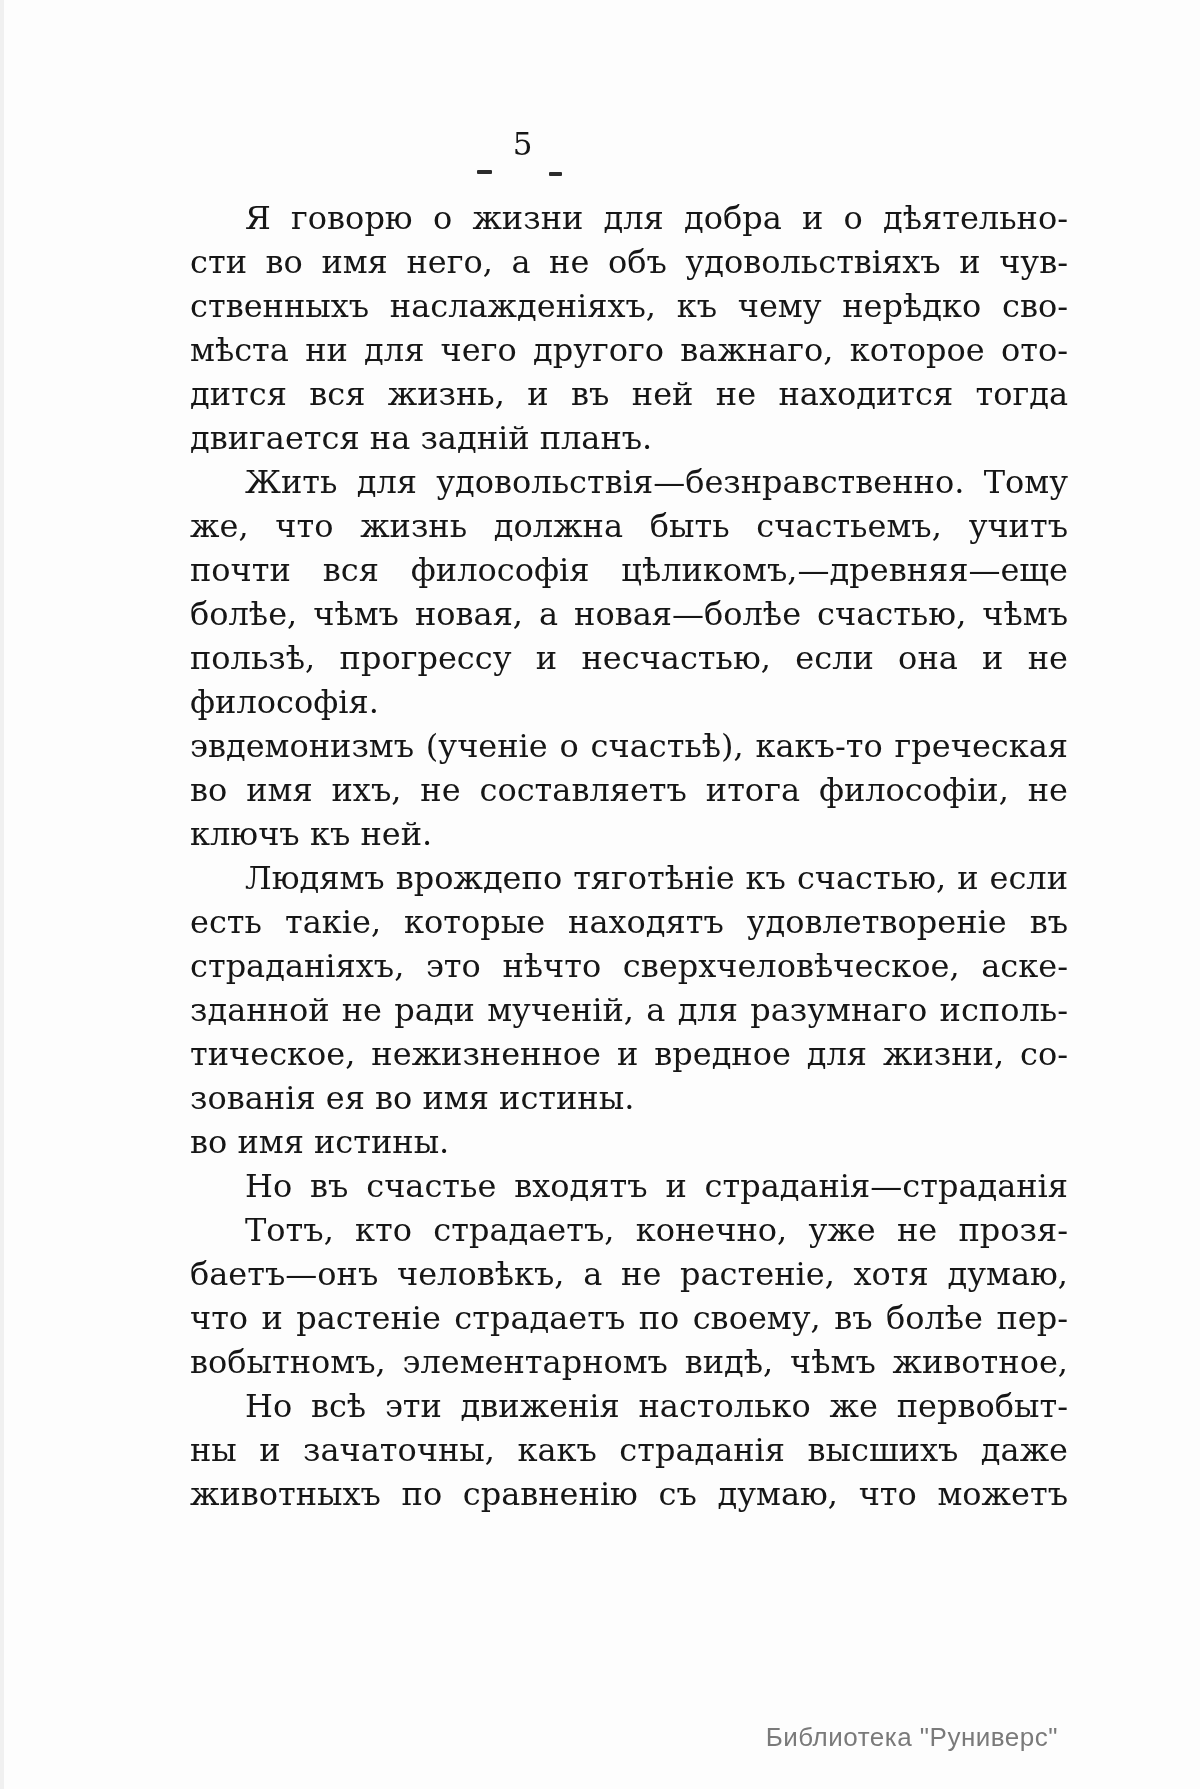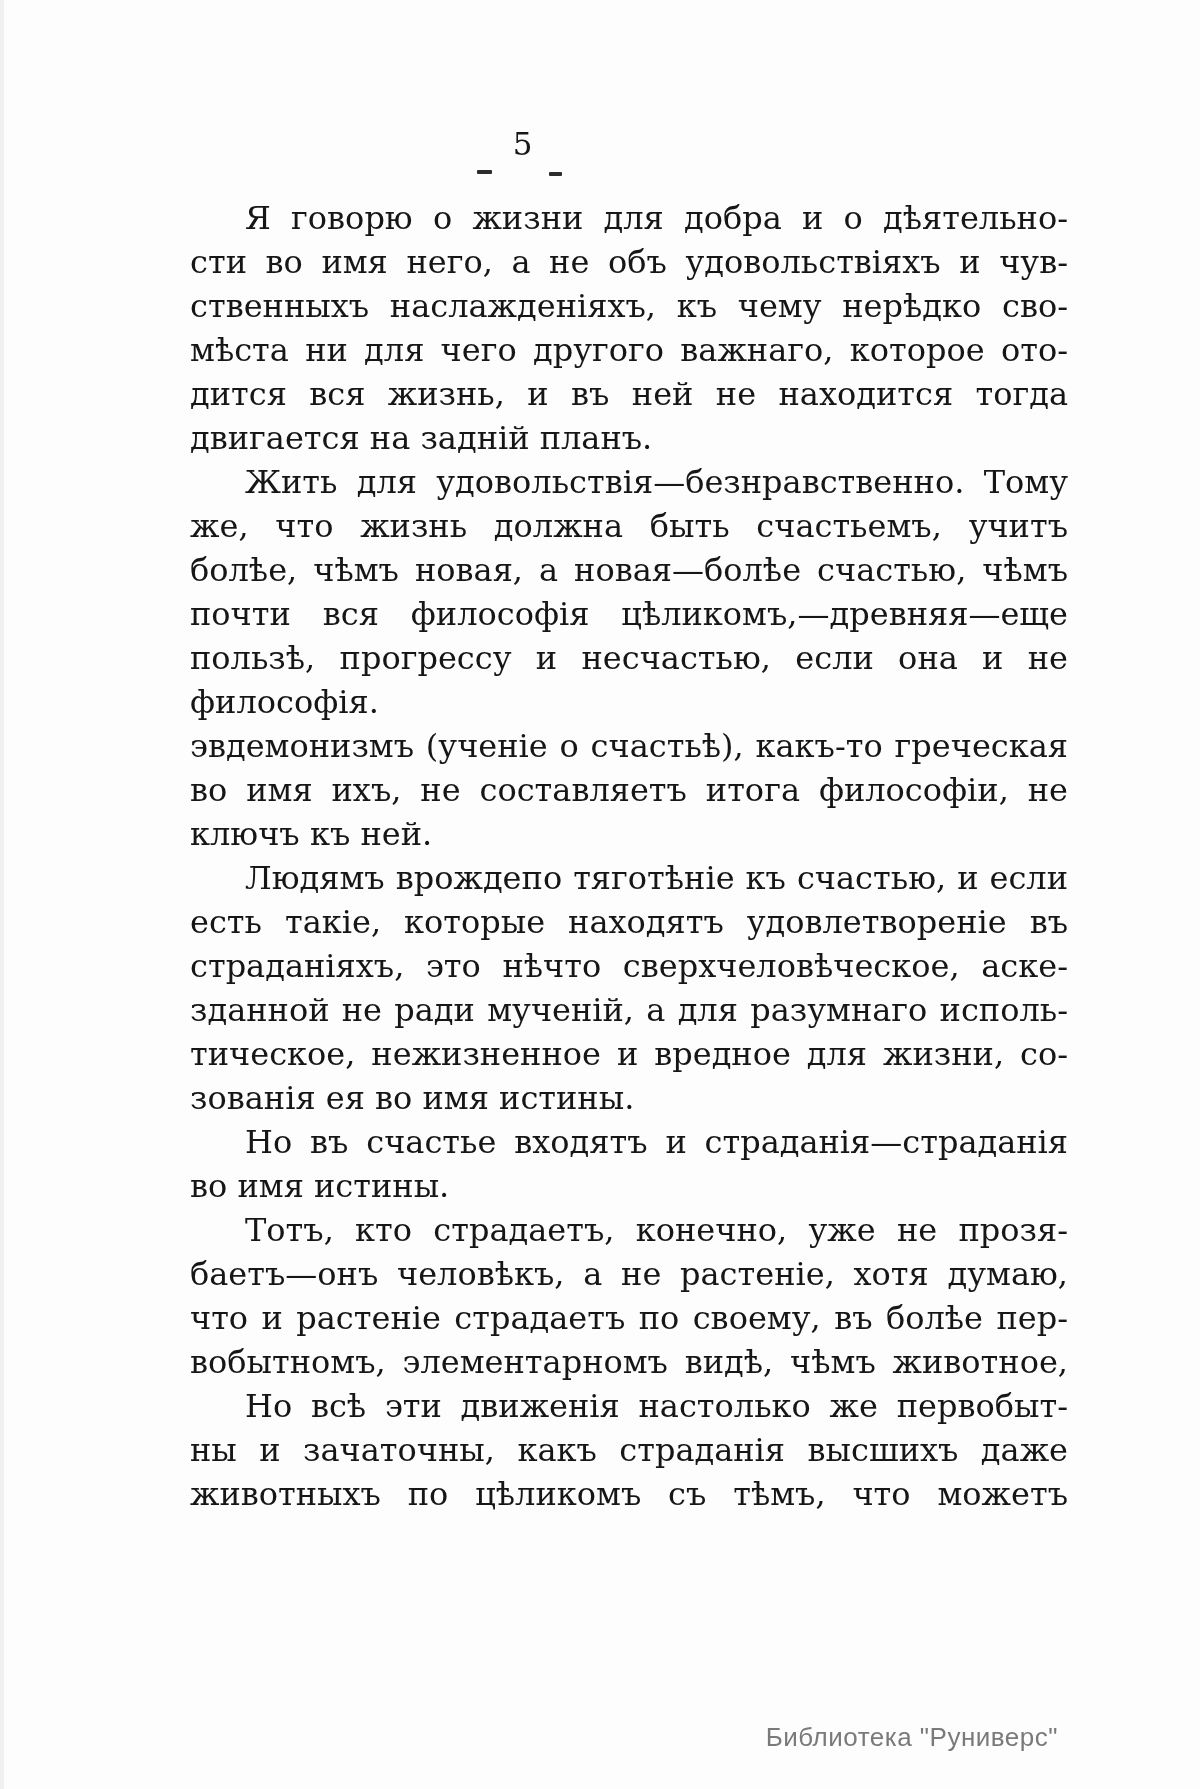--- a/index.html
+++ b/index.html
@@ -80,48 +80,48 @@
       <div class="line first">Я говорю о жизни для добра и о дѣятельно-</div>
       <div class="line">сти во имя него, а не объ удовольствіяхъ и чув-</div>
       <div class="line">ственныхъ наслажденіяхъ, къ чему нерѣдко сво-</div>
       <div class="line">мѣста ни для чего другого важнаго, которое ото-</div>
       <div class="line">дится вся жизнь, и въ ней не находится тогда</div>
       <div class="line para-end">двигается на задній планъ.</div>
     </div>
     <div class="paragraph">
       <div class="line first">Жить для удовольствія—безнравственно. Тому</div>
       <div class="line">же, что жизнь должна быть счастьемъ, учитъ</div>
+      <div class="line">почти вся философія цѣликомъ,—древняя—еще</div>
       <div class="line">болѣе, чѣмъ новая, а новая—болѣе счастью, чѣмъ</div>
-      <div class="line">почти вся философія цѣликомъ,—древняя—еще</div>
       <div class="line">пользѣ, прогрессу и несчастью, если она и не</div>
       <div class="line para-end">философія.</div>
       <div class="line">эвдемонизмъ (ученіе о счастьѣ), какъ-то греческая</div>
     </div>
     <div class="paragraph">
       <div class="line">во имя ихъ, не составляетъ итога философіи, не</div>
       <div class="line para-end">ключъ къ ней.</div>
     </div>
     <div class="paragraph">
       <div class="line first">Людямъ врождепо тяготѣніе къ счастью, и если</div>
       <div class="line">есть такіе, которые находятъ удовлетвореніе въ</div>
       <div class="line">страданіяхъ, это нѣчто сверхчеловѣческое, аске-</div>
       <div class="line">зданной не ради мученій, а для разумнаго исполь-</div>
       <div class="line">тическое, нежизненное и вредное для жизни, со-</div>
       <div class="line para-end">зованія ея во имя истины.</div>
     </div>
     <div class="paragraph">
+      <div class="line para-end">во имя истины.</div>
       <div class="line first">Но въ счастье входятъ и страданія—страданія</div>
-      <div class="line para-end">во имя истины.</div>
     </div>
     <div class="paragraph">
       <div class="line first">Тотъ, кто страдаетъ, конечно, уже не прозя-</div>
       <div class="line">баетъ—онъ человѣкъ, а не растеніе, хотя думаю,</div>
       <div class="line">что и растеніе страдаетъ по своему, въ болѣе пер-</div>
       <div class="line">вобытномъ, элементарномъ видѣ, чѣмъ животное,</div>
     </div>
     <div class="paragraph">
       <div class="line first">Но всѣ эти движенія настолько же первобыт-</div>
       <div class="line">ны и зачаточны, какъ страданія высшихъ даже</div>
-      <div class="line">животныхъ по цѣликомъ съ тѣмъ, что можетъ</div>
+      <div class="line">животныхъ по сравненію съ думаю, что можетъ</div>
     </div>
   </div>
 
 <div class="watermark">Библиотека "Руниверс"</div>
 
 </body></html>

